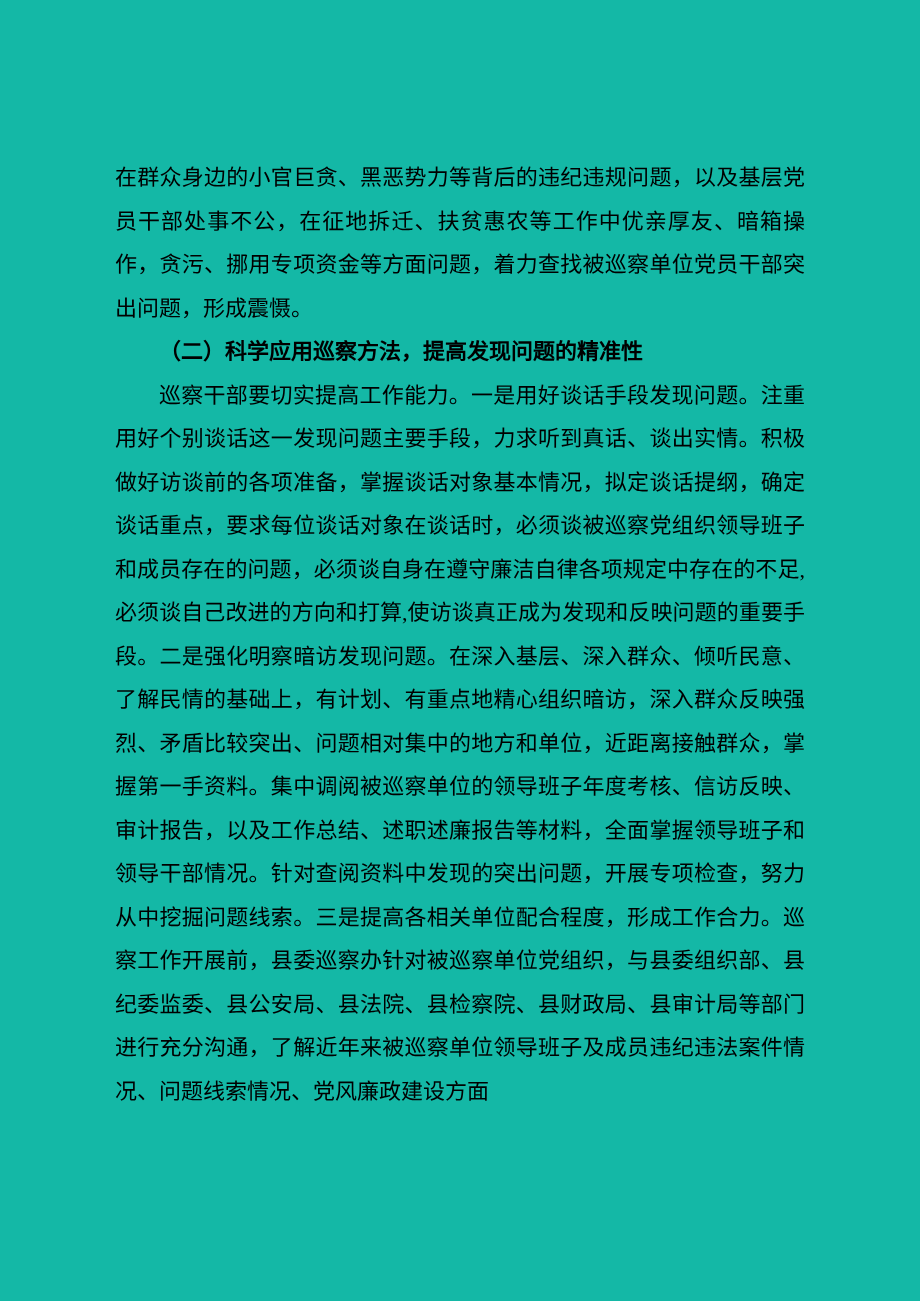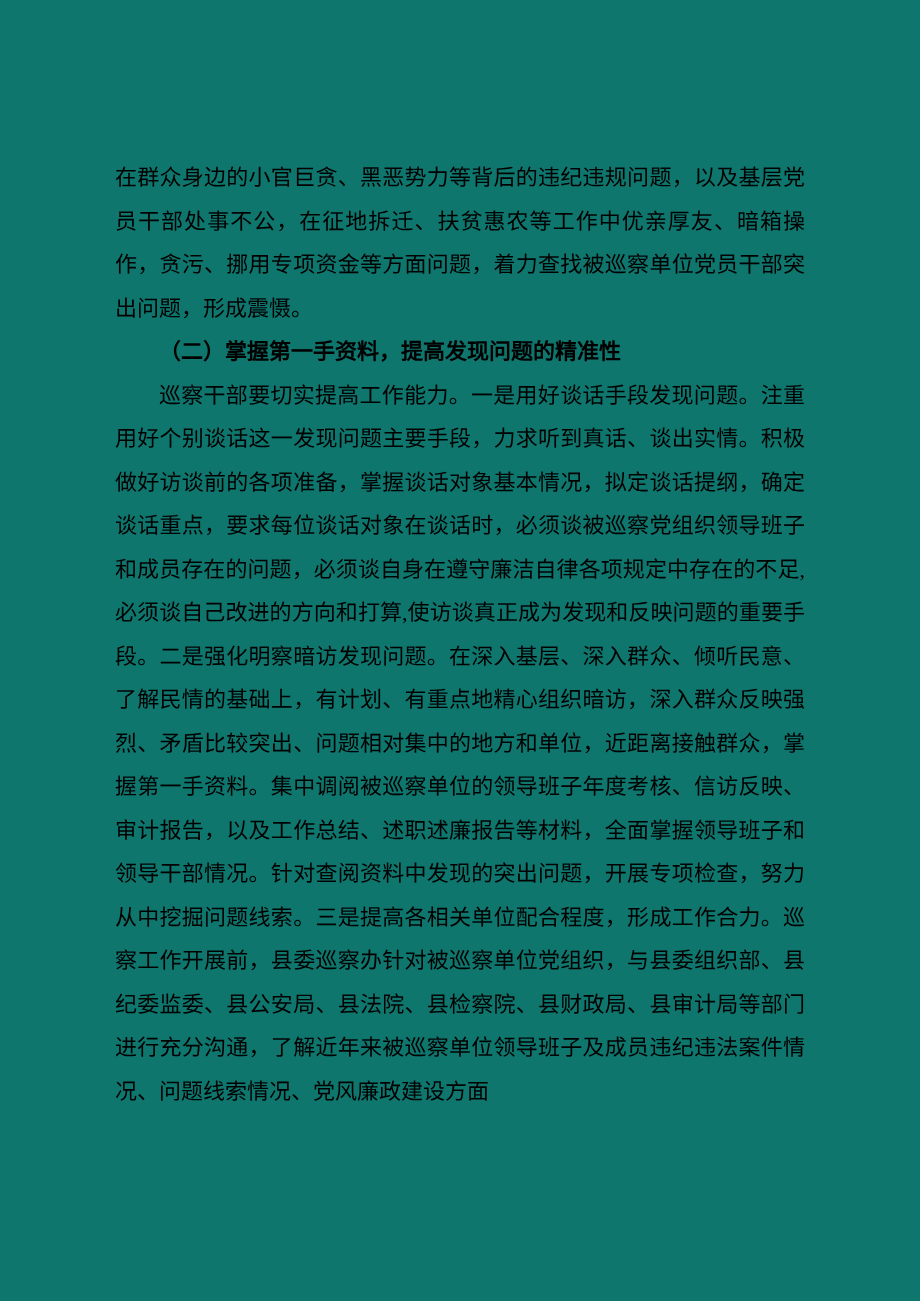--- a/index.html
+++ b/index.html
@@ -4,21 +4,21 @@
 <style>
   html, body {
     margin: 0;
     padding: 0;
     background: #ffffff;
   }
   .page {
     position: relative;
     width: 920px;
     height: 1301px;
-    background: #0f766e;
+    background: #14b8a6;
     box-sizing: border-box;
     padding: 156px 115px 0 115px;
     overflow: hidden;
     font-family: "Liberation Serif", "DejaVu Serif", serif;
   }
   .para {
     margin: 0;
     font-size: 22px;
     line-height: 43.5px;
     color: #000000;
@@ -30,15 +30,15 @@
   }
   .heading {
     font-weight: bold;
   }
 </style>
 </head>
 <body>
 
 <div class="page">
   <p class="para">在群众身边的小官巨贪、黑恶势力等背后的违纪违规问题，以及基层党员干部处事不公，在征地拆迁、扶贫惠农等工作中优亲厚友、暗箱操作，贪污、挪用专项资金等方面问题，着力查找被巡察单位党员干部突出问题，形成震慑。</p>
-  <p class="para indent heading">（二）掌握第一手资料，提高发现问题的精准性</p>
+  <p class="para indent heading">（二）科学应用巡察方法，提高发现问题的精准性</p>
   <p class="para indent">巡察干部要切实提高工作能力。一是用好谈话手段发现问题。注重用好个别谈话这一发现问题主要手段，力求听到真话、谈出实情。积极做好访谈前的各项准备，掌握谈话对象基本情况，拟定谈话提纲，确定谈话重点，要求每位谈话对象在谈话时，必须谈被巡察党组织领导班子和成员存在的问题，必须谈自身在遵守廉洁自律各项规定中存在的不足,必须谈自己改进的方向和打算,使访谈真正成为发现和反映问题的重要手段。二是强化明察暗访发现问题。在深入基层、深入群众、倾听民意、了解民情的基础上，有计划、有重点地精心组织暗访，深入群众反映强烈、矛盾比较突出、问题相对集中的地方和单位，近距离接触群众，掌握第一手资料。集中调阅被巡察单位的领导班子年度考核、信访反映、审计报告，以及工作总结、述职述廉报告等材料，全面掌握领导班子和领导干部情况。针对查阅资料中发现的突出问题，开展专项检查，努力从中挖掘问题线索。三是提高各相关单位配合程度，形成工作合力。巡察工作开展前，县委巡察办针对被巡察单位党组织，与县委组织部、县纪委监委、县公安局、县法院、县检察院、县财政局、县审计局等部门进行充分沟通，了解近年来被巡察单位领导班子及成员违纪违法案件情况、问题线索情况、党风廉政建设方面</p>
 </div>
 
 </body></html>

